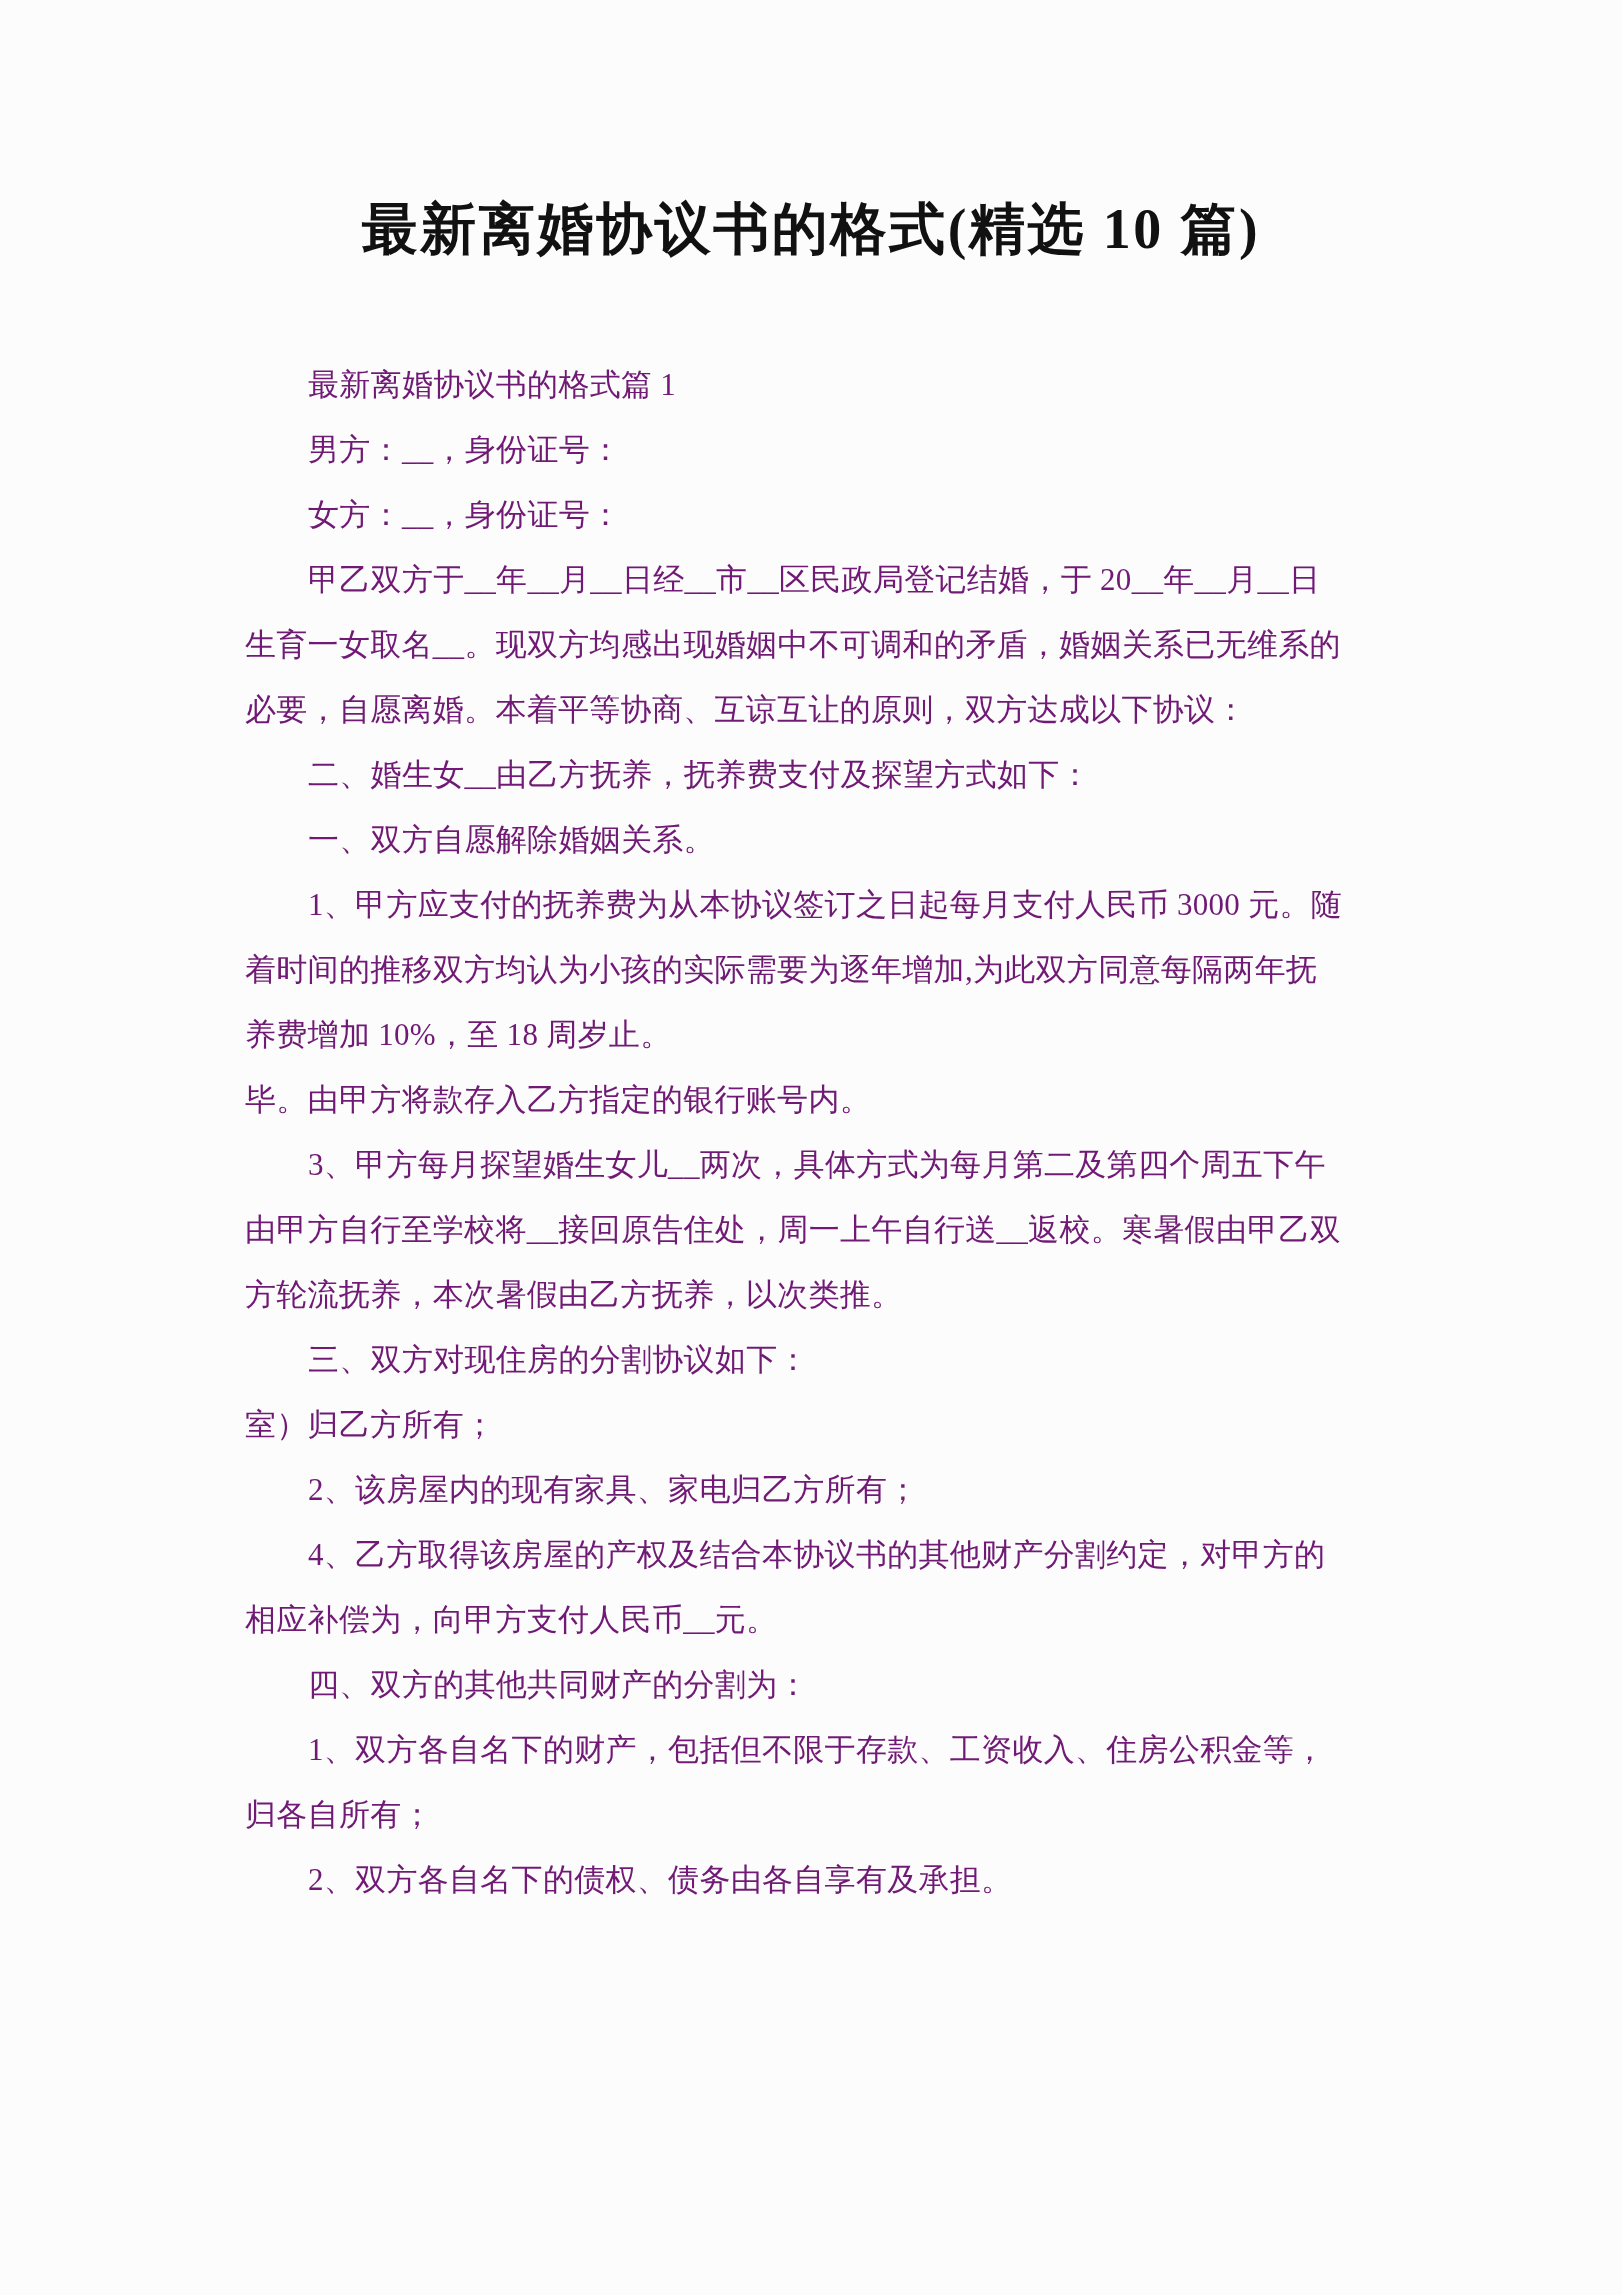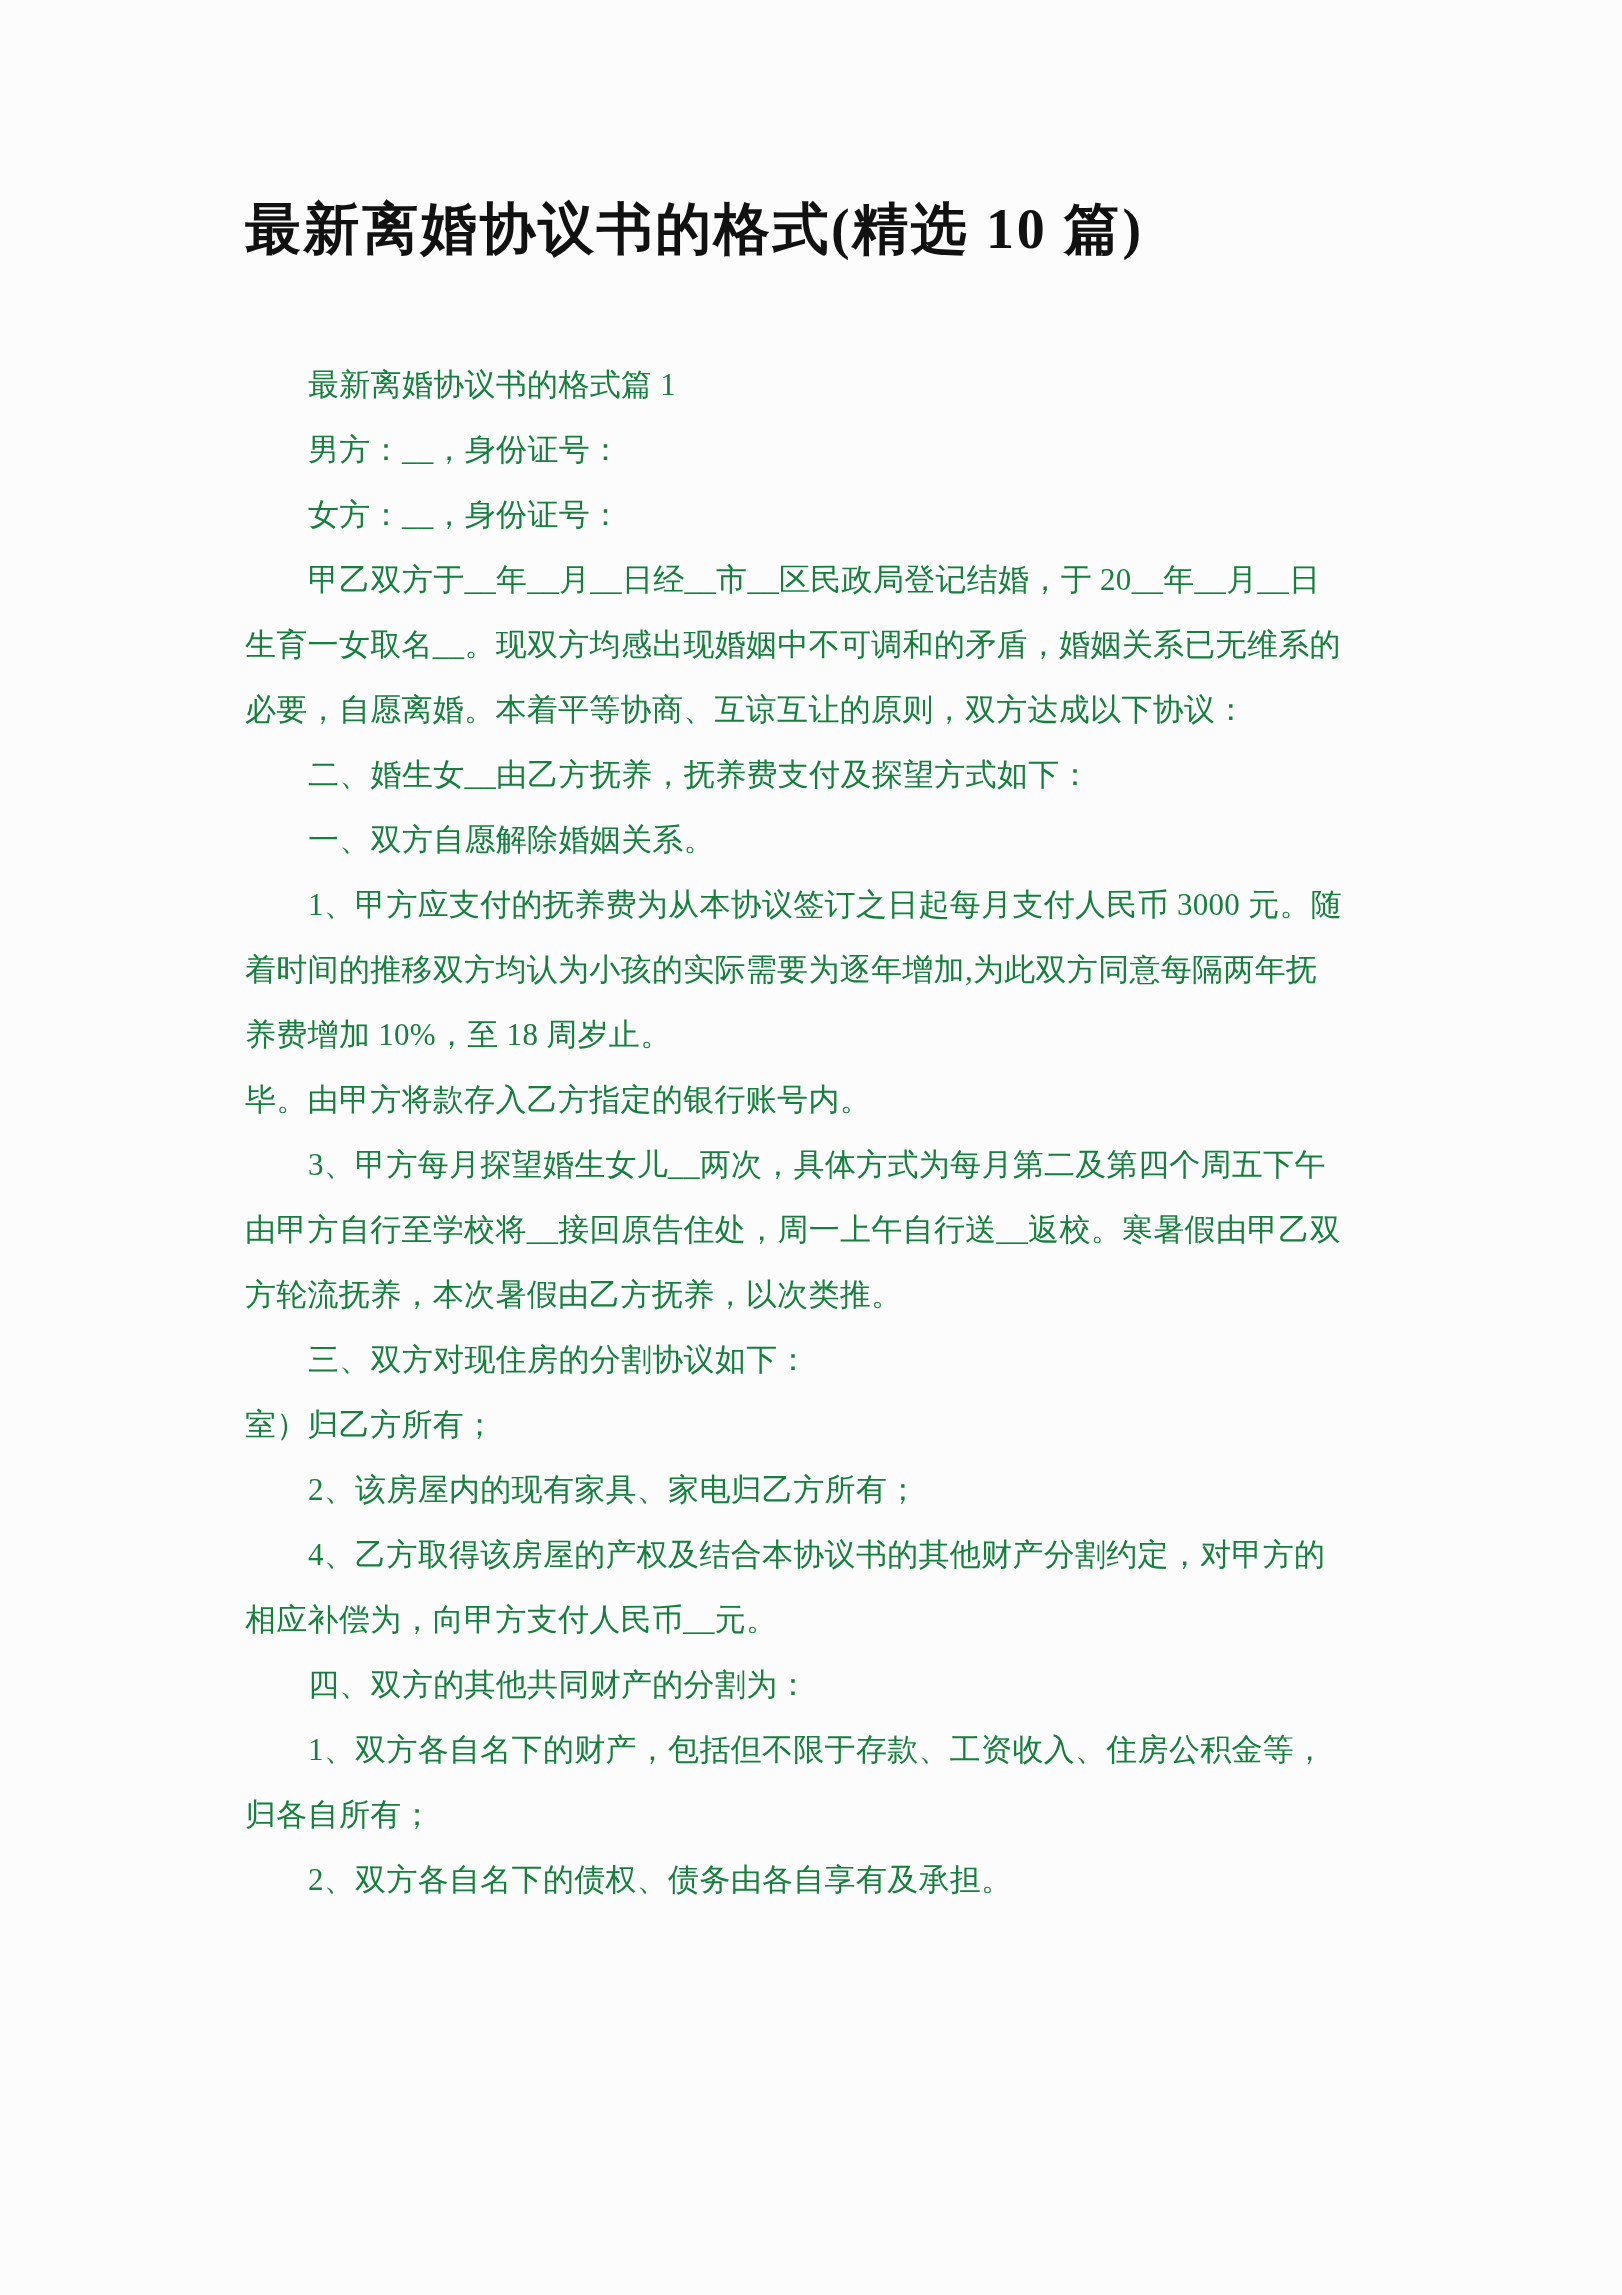--- a/index.html
+++ b/index.html
@@ -19,40 +19,41 @@
     height: 2295px;
     background: #fcfcfc;
     overflow: hidden;
   }
   .doc-title {
     position: absolute;
     top: 194px;
     left: 245px;
     width: 1132px;
     margin: 0;
+    text-align: center;
     font-size: 56px;
     font-weight: 700;
     letter-spacing: 2.6px;
     line-height: 1.25;
     white-space: nowrap;
     color: #111111;
   }
   .doc-body {
     position: absolute;
     top: 352px;
     left: 245px;
     width: 1132px;
   }
   .line {
     font-size: 31px;
     height: 65px;
     line-height: 65px;
     white-space: nowrap;
     letter-spacing: 0.3px;
-    color: #15803d;
+    color: #701a75;
   }
   .line.indent {
     text-indent: 63px;
   }
 </style>
 </head>
 <body>
 
 <div class="page">
   <h1 class="doc-title">最新离婚协议书的格式(精选 10 篇)</h1>

